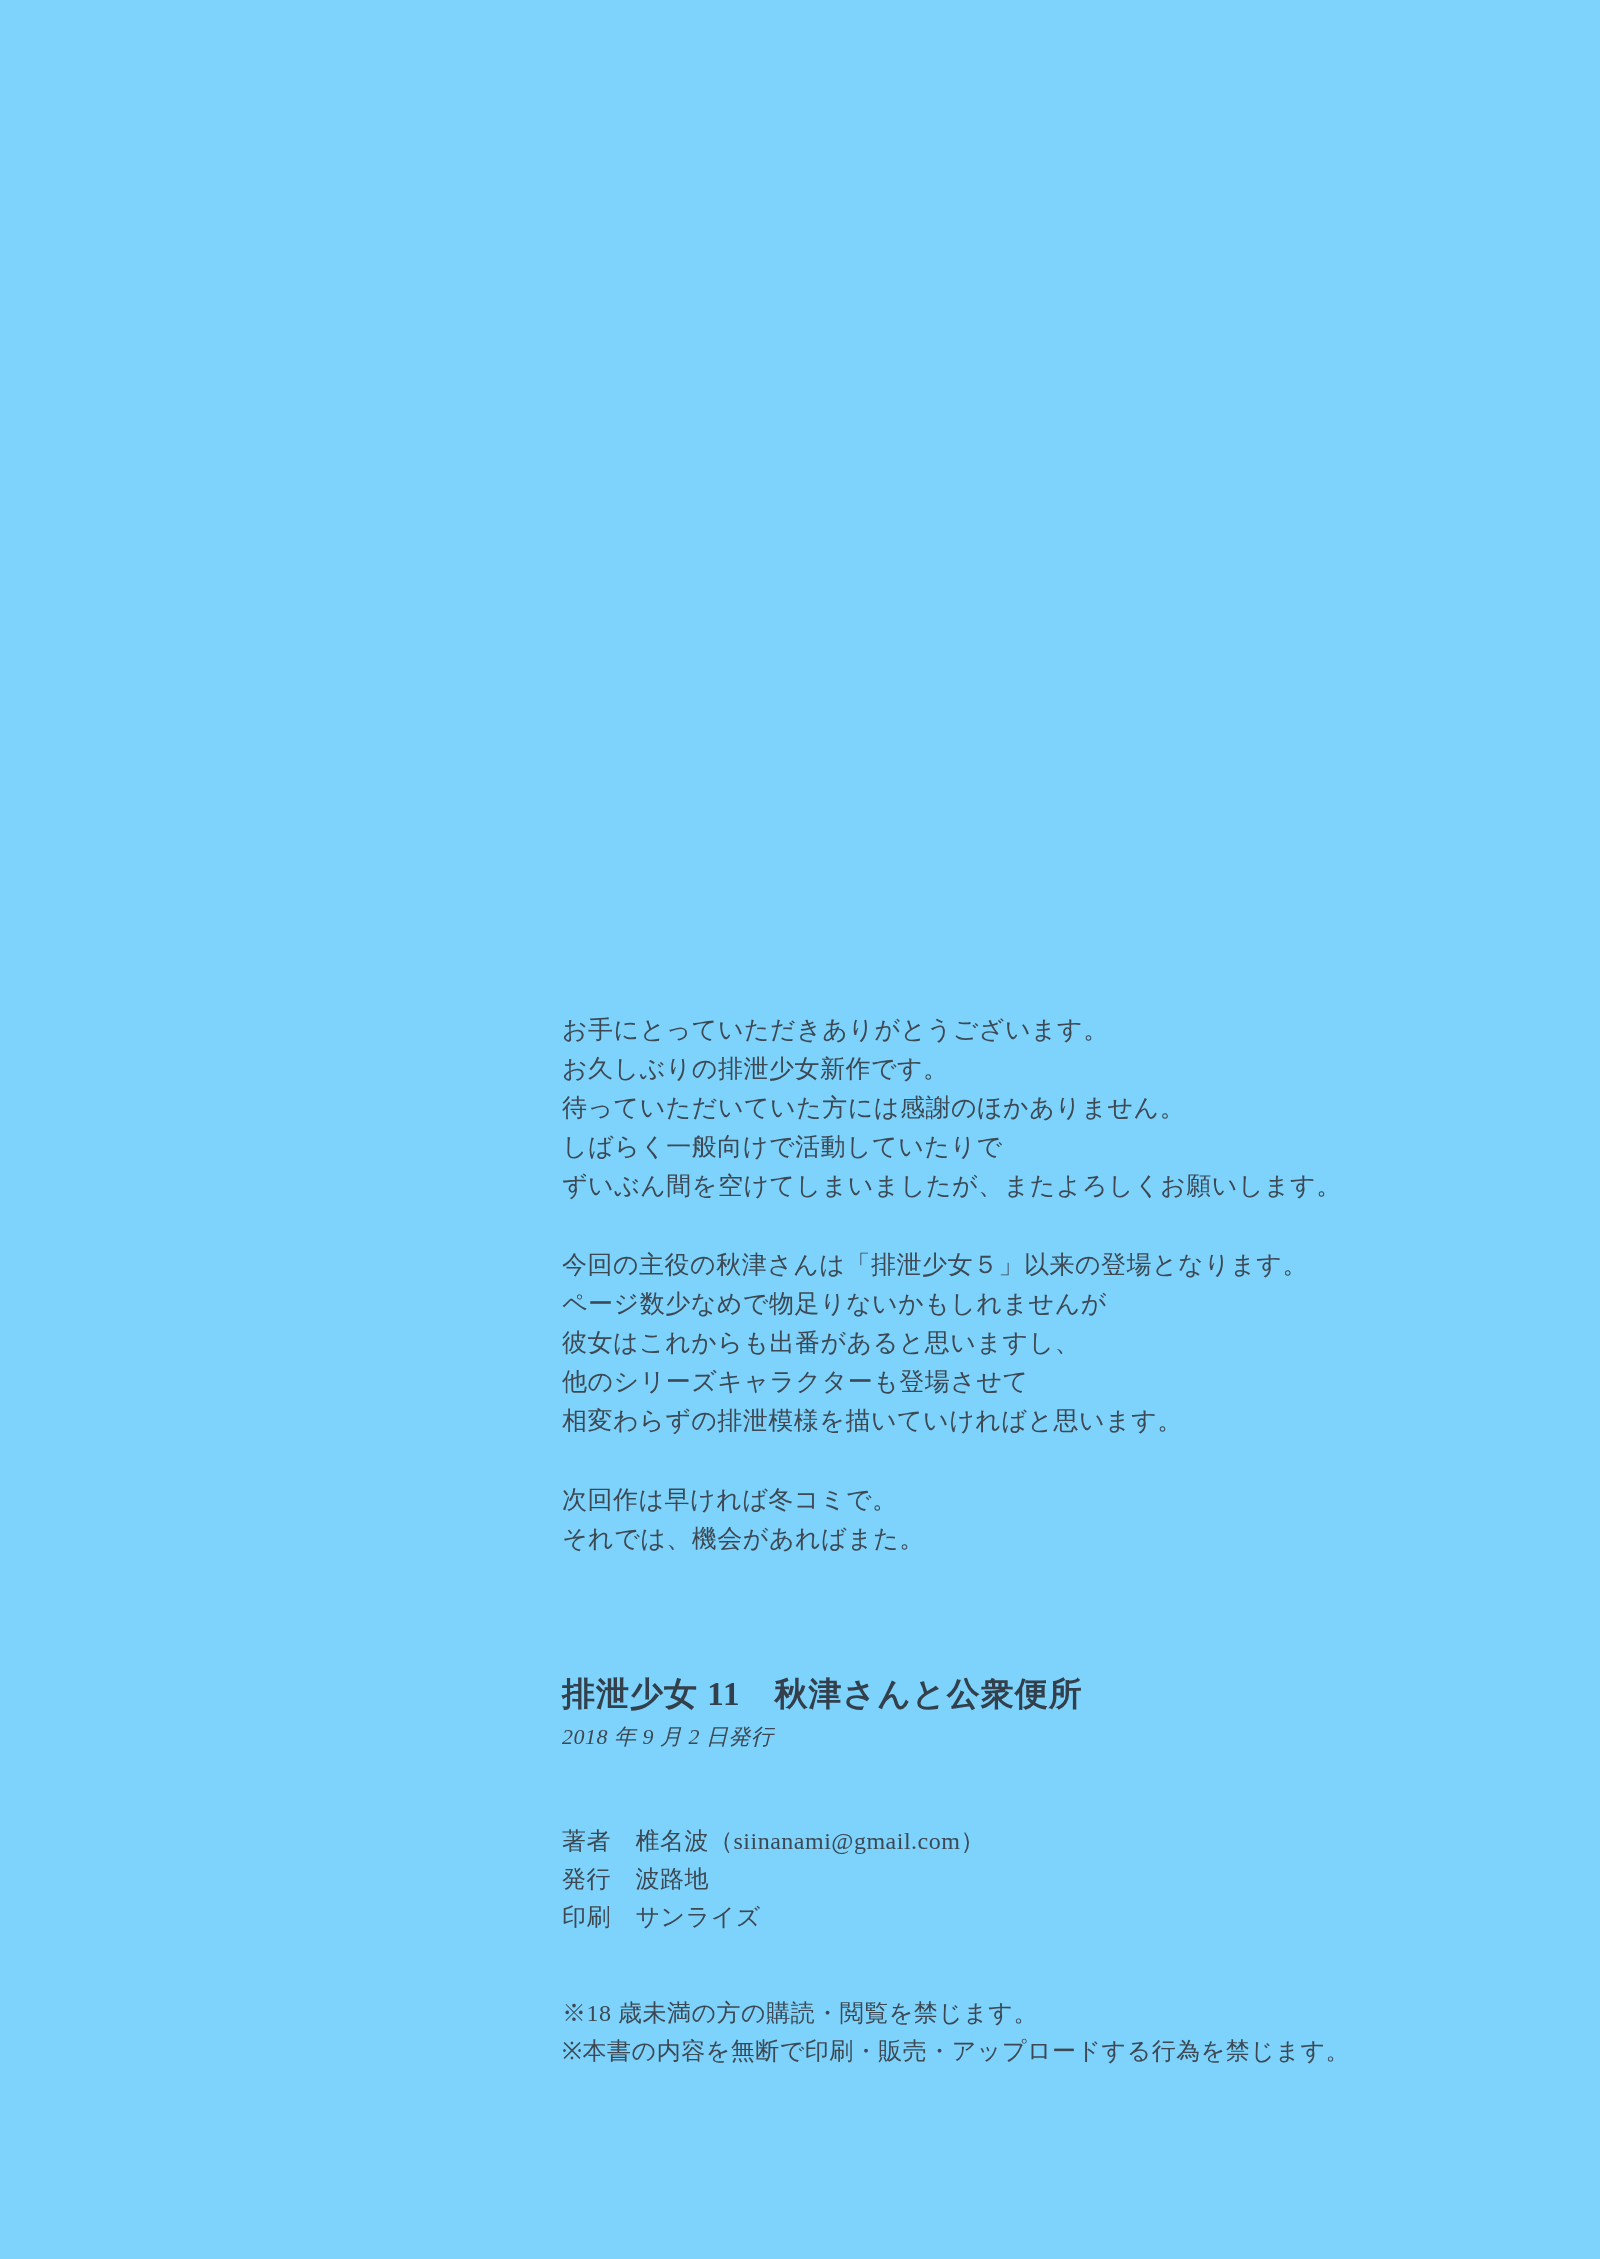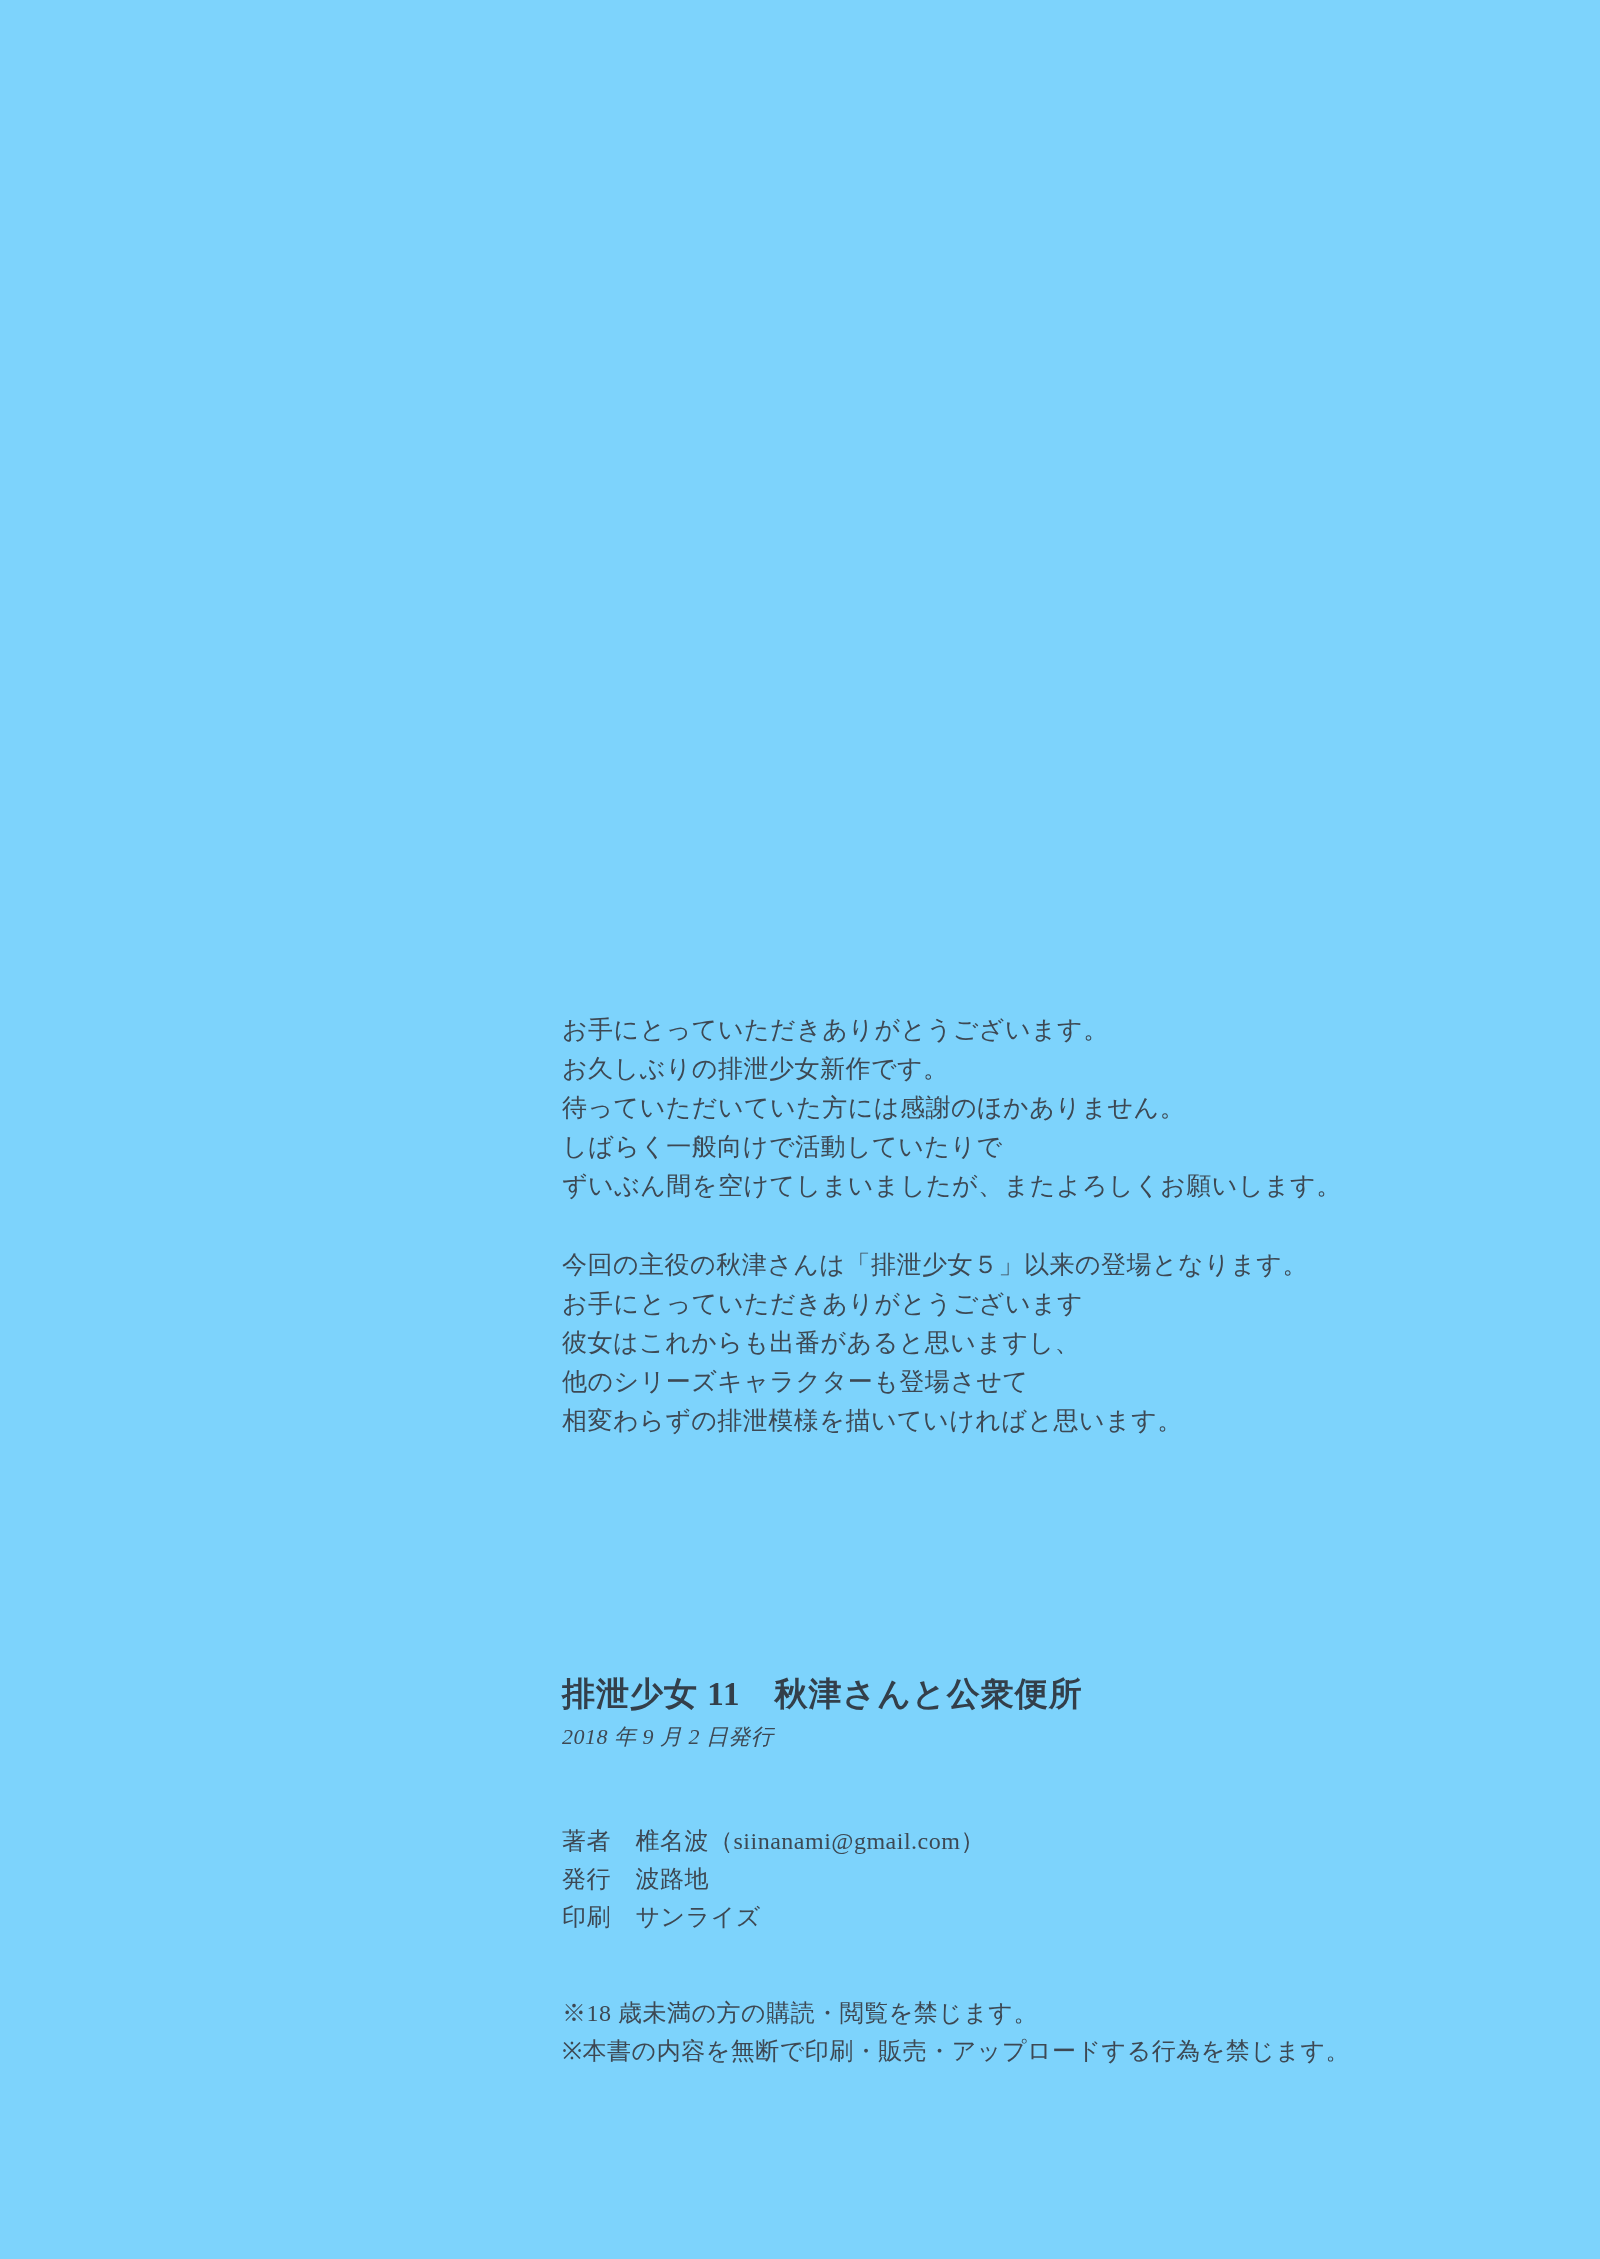--- a/index.html
+++ b/index.html
@@ -81,24 +81,26 @@
 
 <div class="page">
 
   <div class="content">
     <p class="para">お手にとっていただきありがとうございます。
 お久しぶりの排泄少女新作です。
 待っていただいていた方には感謝のほかありません。
 しばらく一般向けで活動していたりで
 ずいぶん間を空けてしまいましたが、またよろしくお願いします。</p>
     <p class="para">今回の主役の秋津さんは「排泄少女５」以来の登場となります。
-お手にとっていただきありがとうございます
+ページ数少なめで物足りないかもしれませんが
 彼女はこれからも出番があると思いますし、
 他のシリーズキャラクターも登場させて
 相変わらずの排泄模様を描いていければと思います。</p>
+    <p class="para last">次回作は早ければ冬コミで。
+それでは、機会があればまた。</p>
   </div>
 
   <div class="colophon">
     <h1 class="book-title">排泄少女 11　秋津さんと公衆便所</h1>
     <p class="pub-date">2018 年 9 月 2 日発行</p>
     <p class="credits">著者　椎名波（siinanami@gmail.com）
 発行　波路地
 印刷　サンライズ</p>
     <p class="notices">※18 歳未満の方の購読・閲覧を禁じます。
 ※本書の内容を無断で印刷・販売・アップロードする行為を禁じます。</p>

